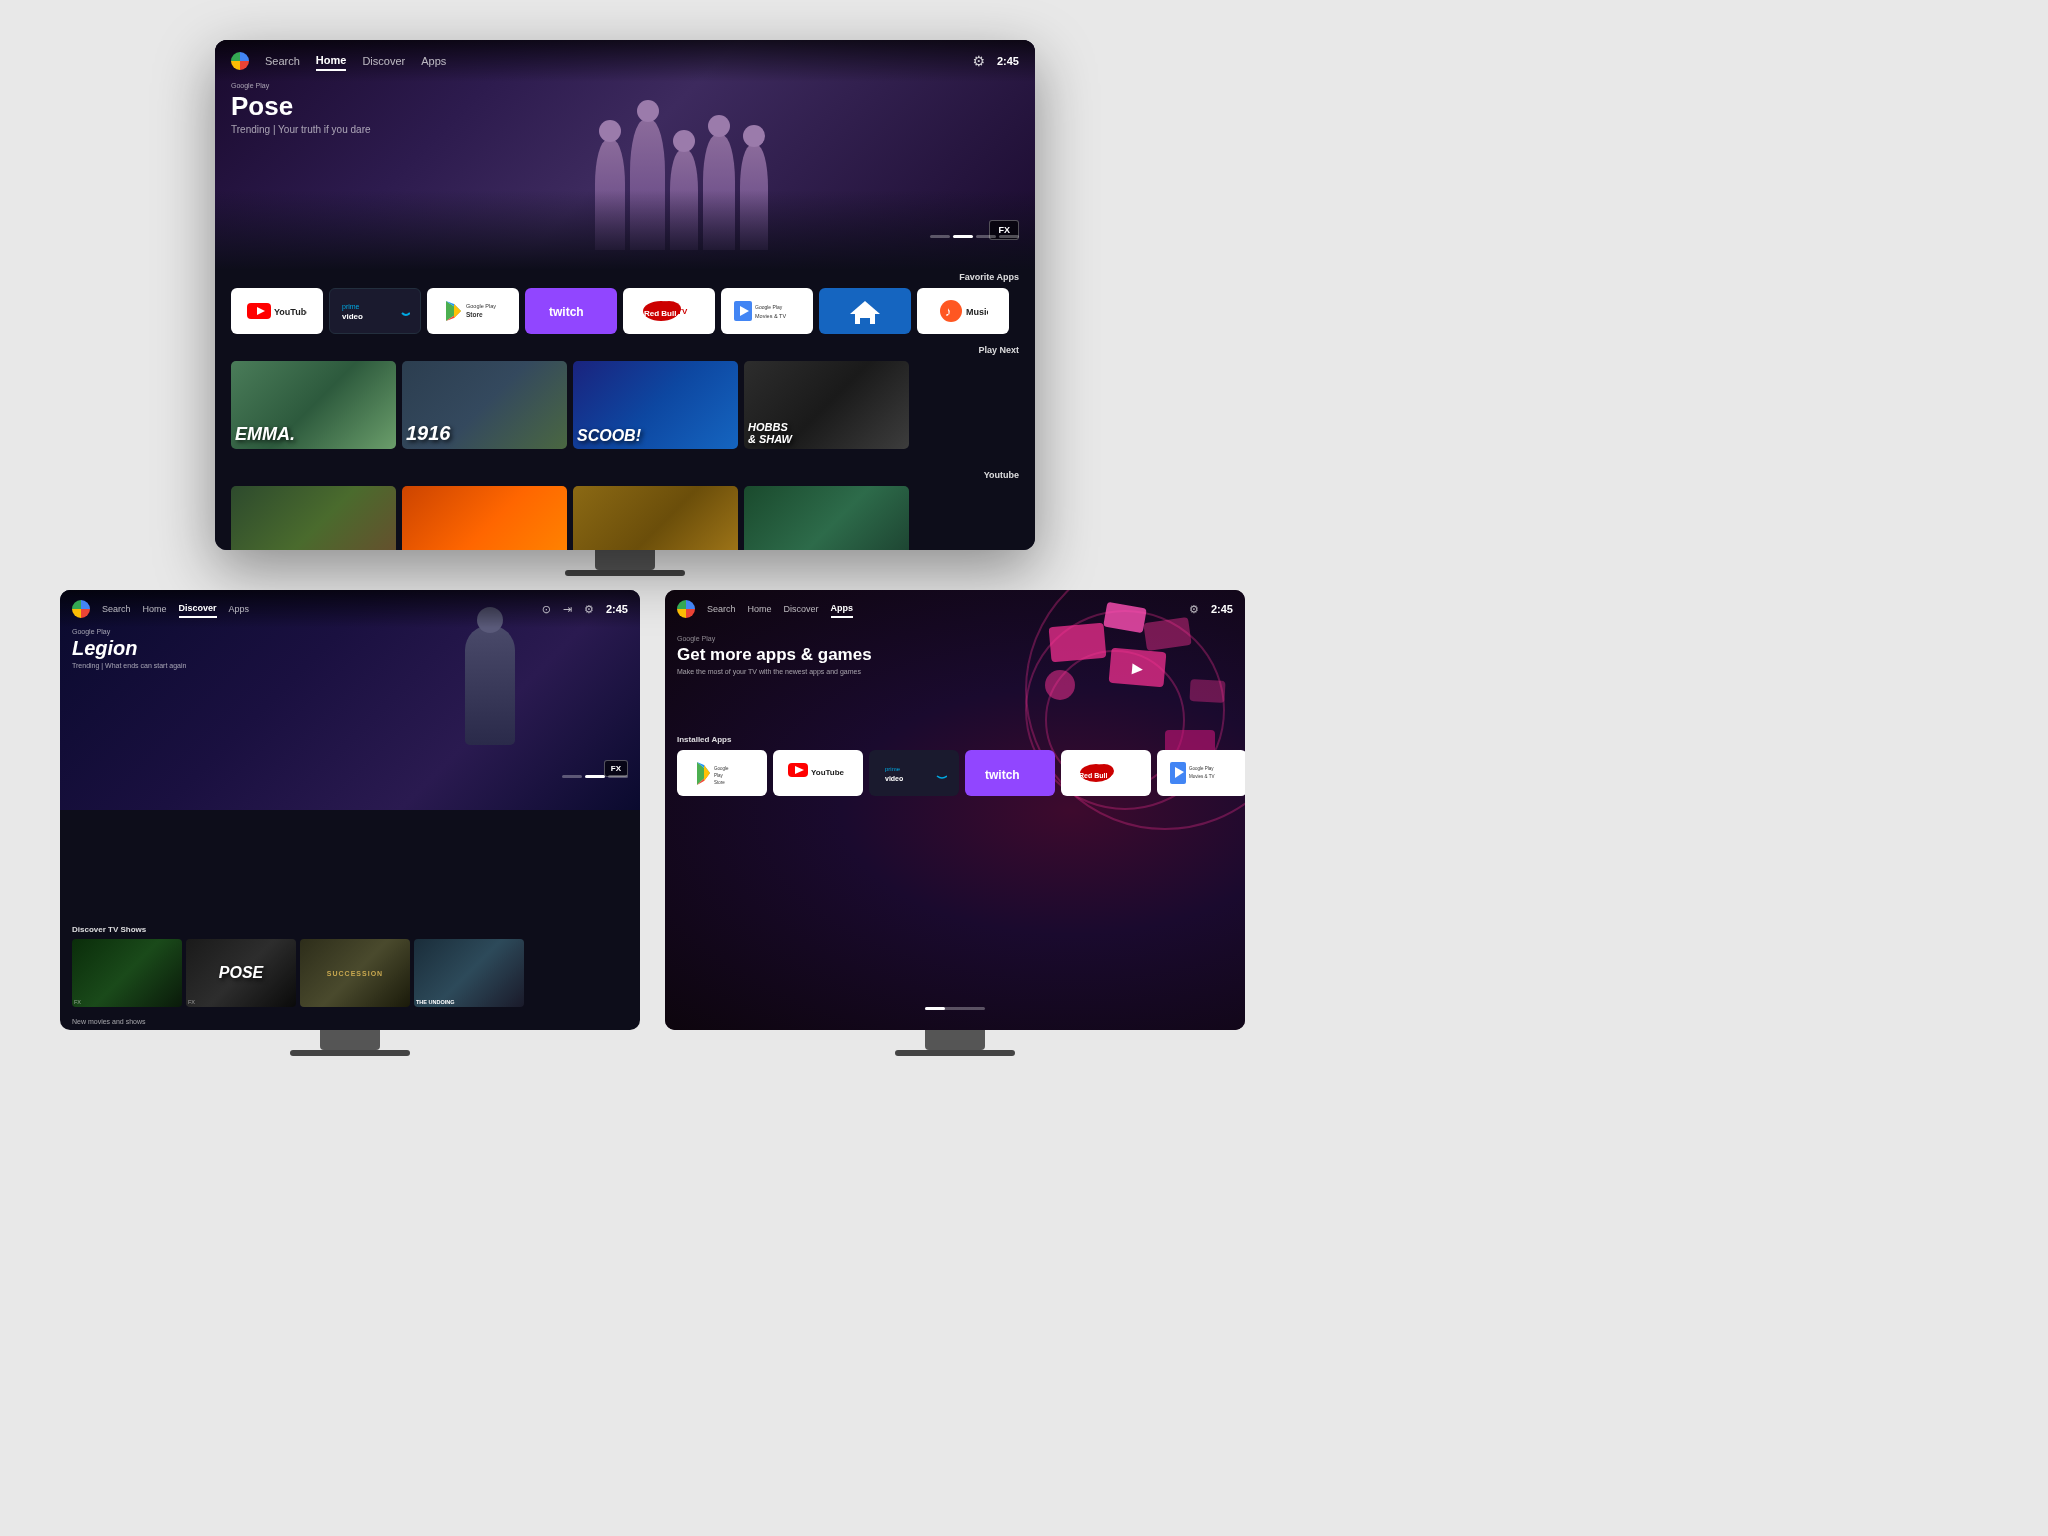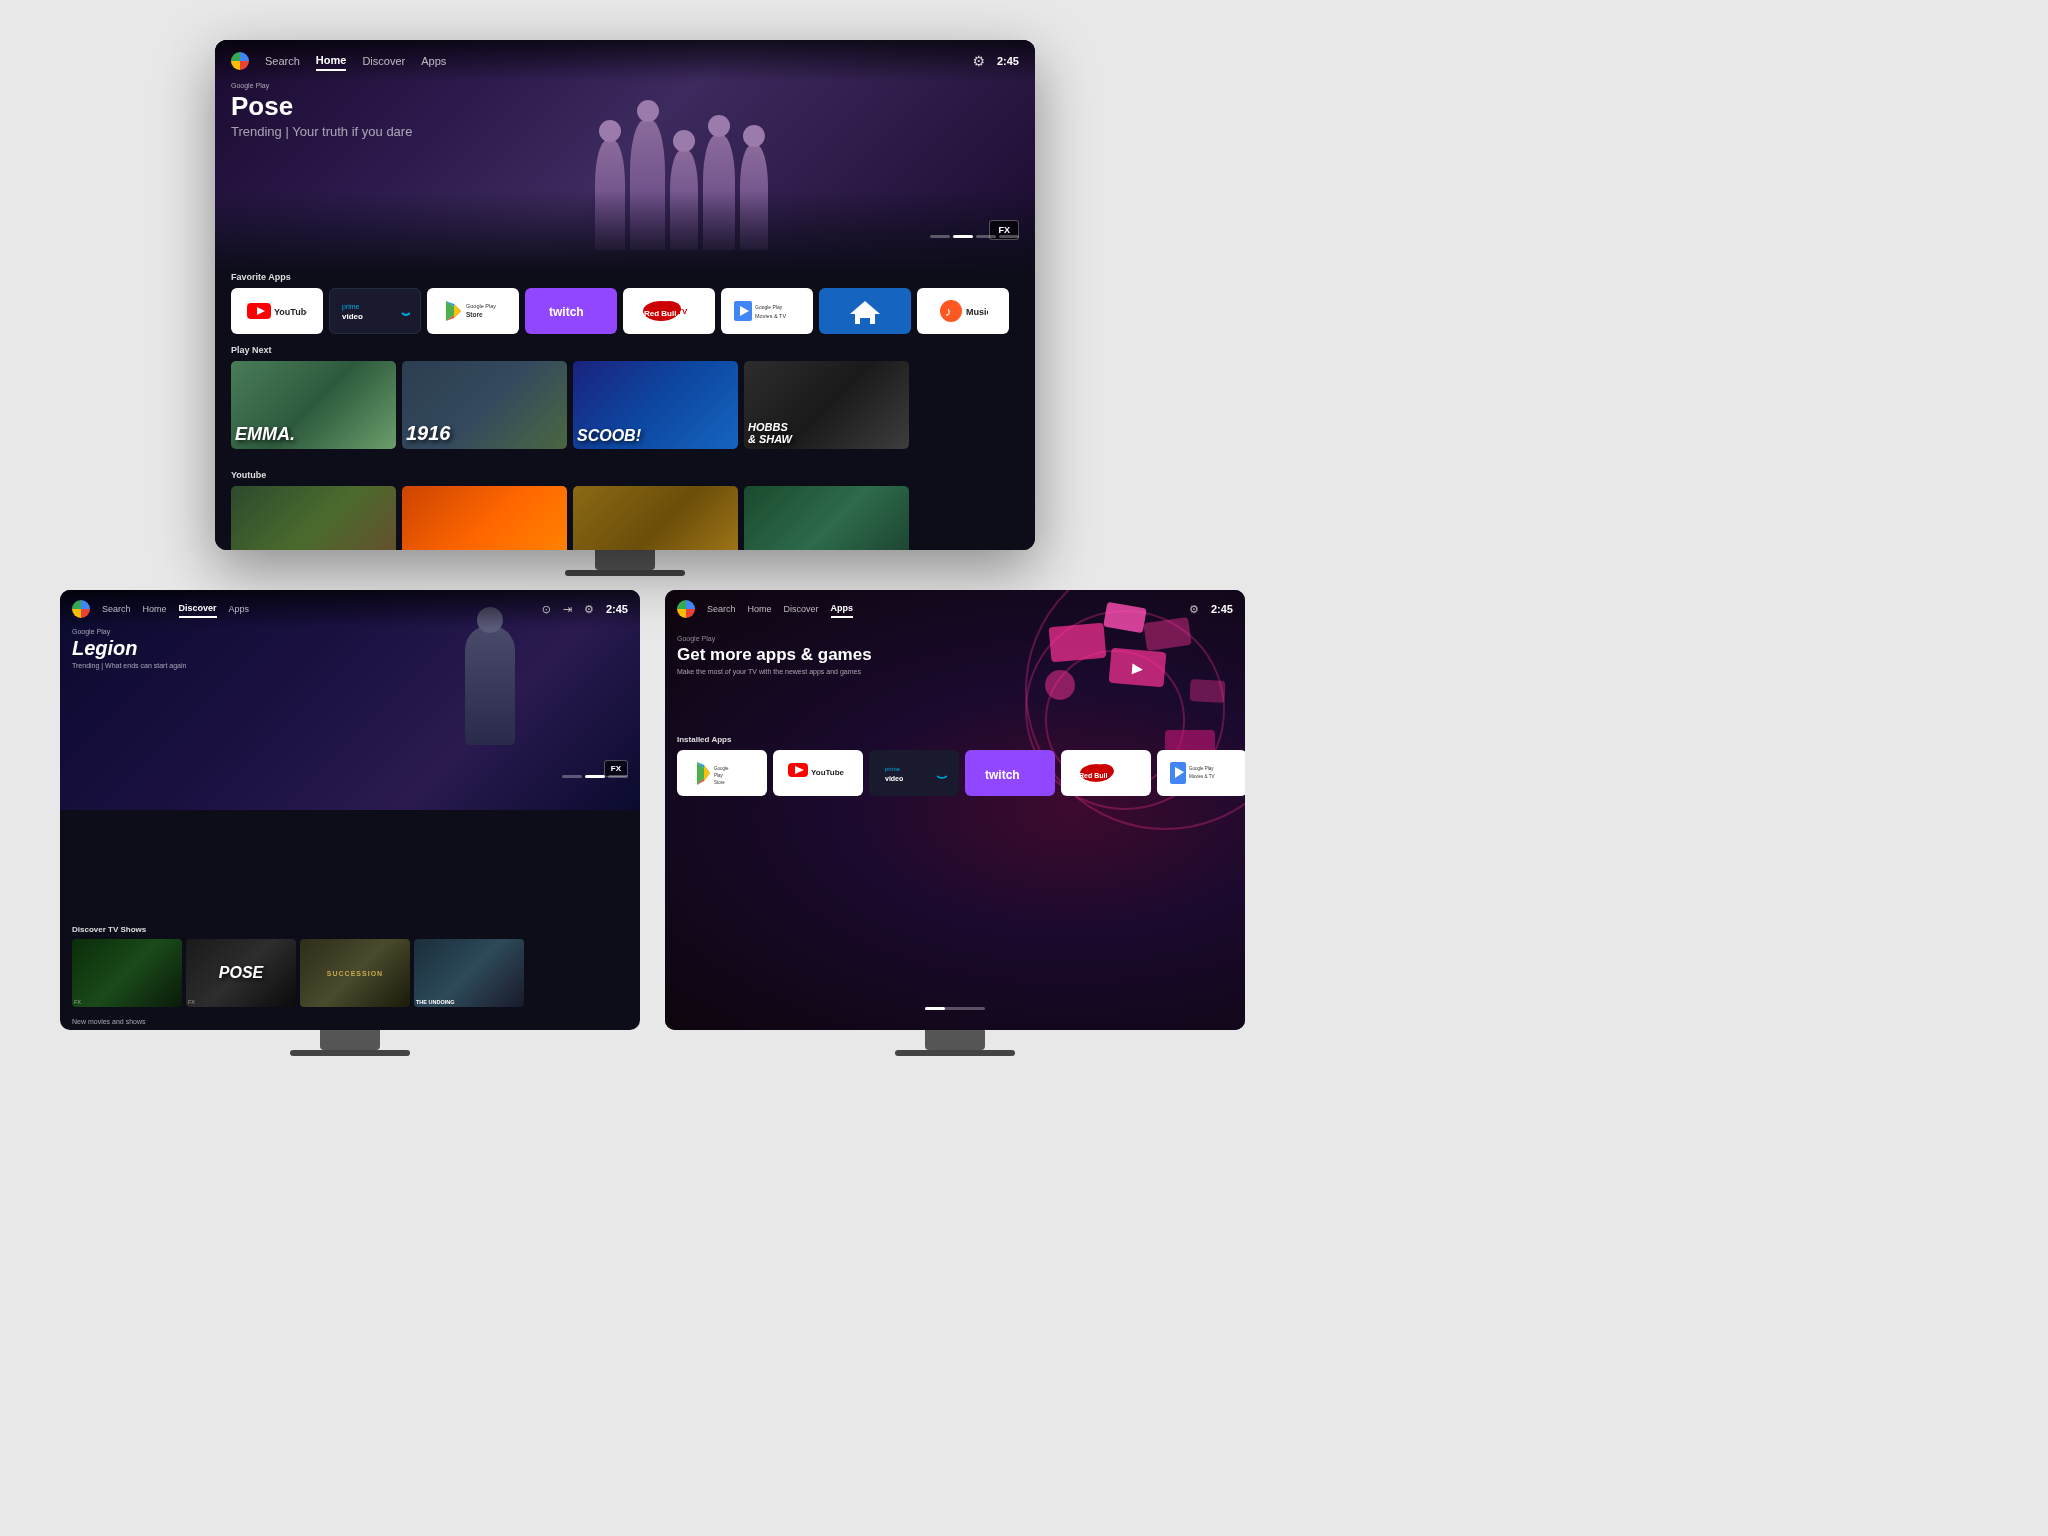--- a/index.html
+++ b/index.html
@@ -183,20 +183,21 @@
     .section {
       position: absolute;
       left: 0; right: 0;
     }
     .section-title {
       color: rgba(255,255,255,0.85);
       font-size: 9px;
       font-weight: 600;
       padding: 0 16px;
       margin-bottom: 6px;
+      text-align: right;
     }
 
     
     .fav-apps-section {
       top: 232px;
     }
     .apps-row {
       display: flex;
       gap: 6px;
       padding: 0 16px;
@@ -501,21 +502,21 @@
         <span class="nav-item">Apps</span>
         <div class="nav-right">
           <span class="nav-gear">⚙</span>
           <span class="nav-time">2:45</span>
         </div>
       </div>
 
       <div class="hero-content">
         <div class="hero-source small dim">Google Play</div>
         <div class="hero-title">Pose</div>
-        <div class="hero-subtitle dim" style="font-size:13px;">Trending | Your truth if you dare</div>
+        <div class="hero-subtitle dim" style="font-size:10px;">Trending | Your truth if you dare</div>
       </div>
 
       <div class="hero-badge">FX</div>
 
       <div class="progress-dots" style="right:16px; top:195px;">
         <div class="dot"></div>
         <div class="dot active"></div>
         <div class="dot"></div>
         <div class="dot"></div>
       </div>

